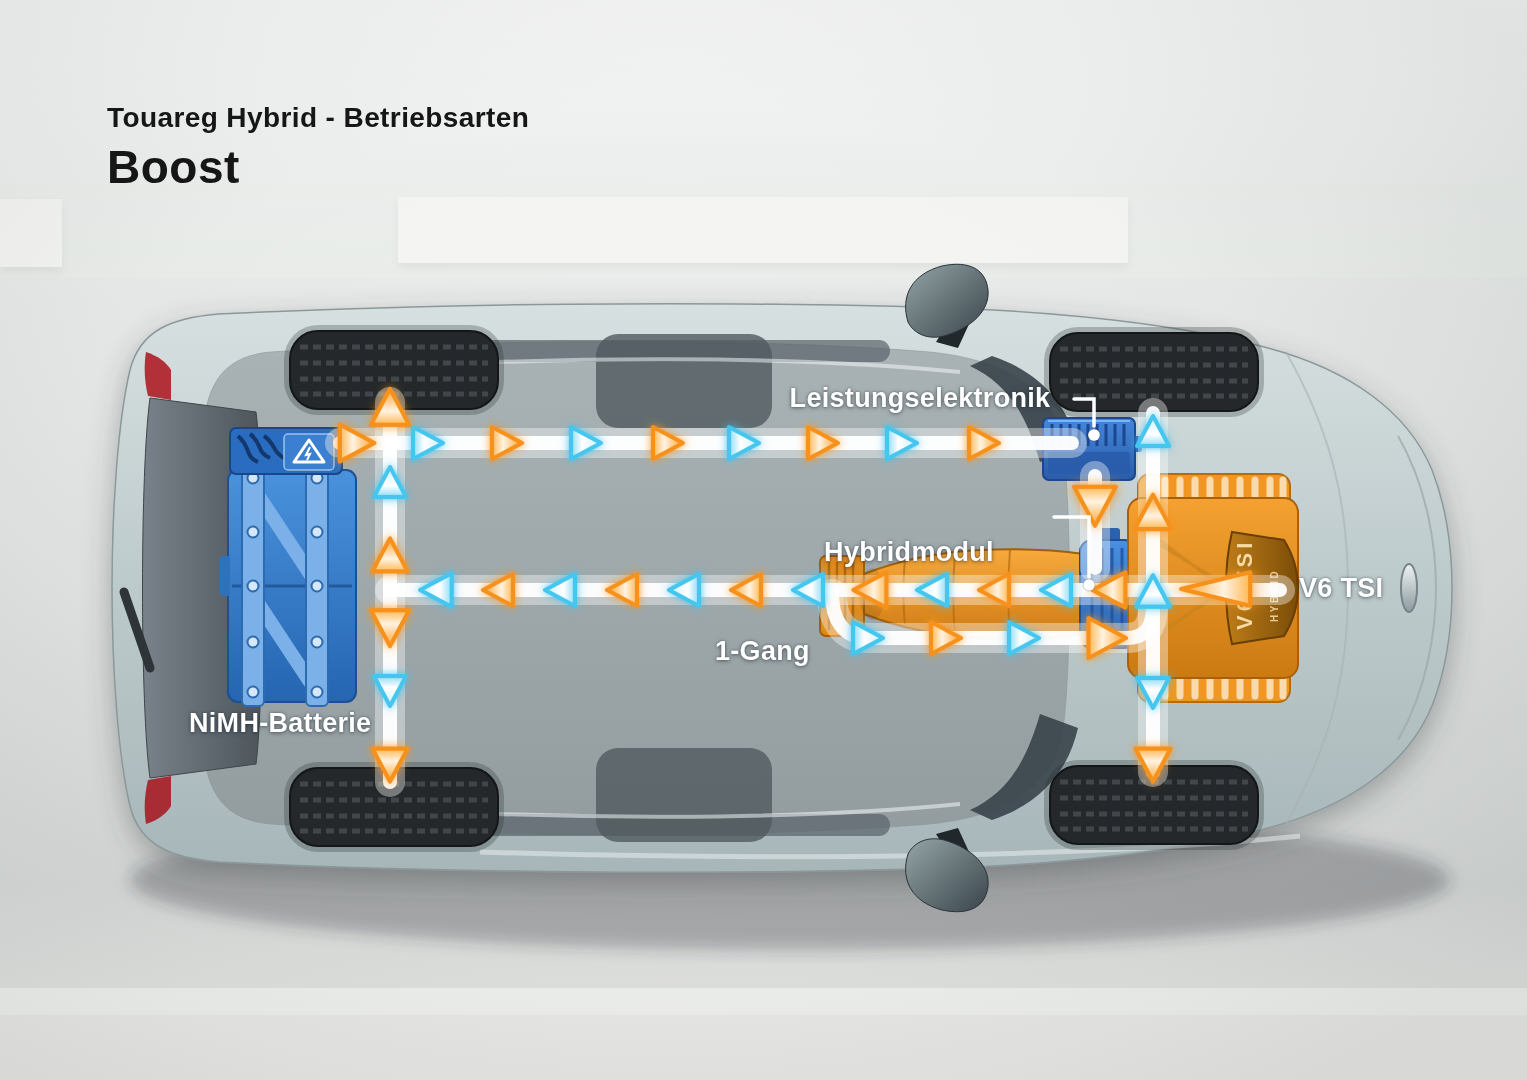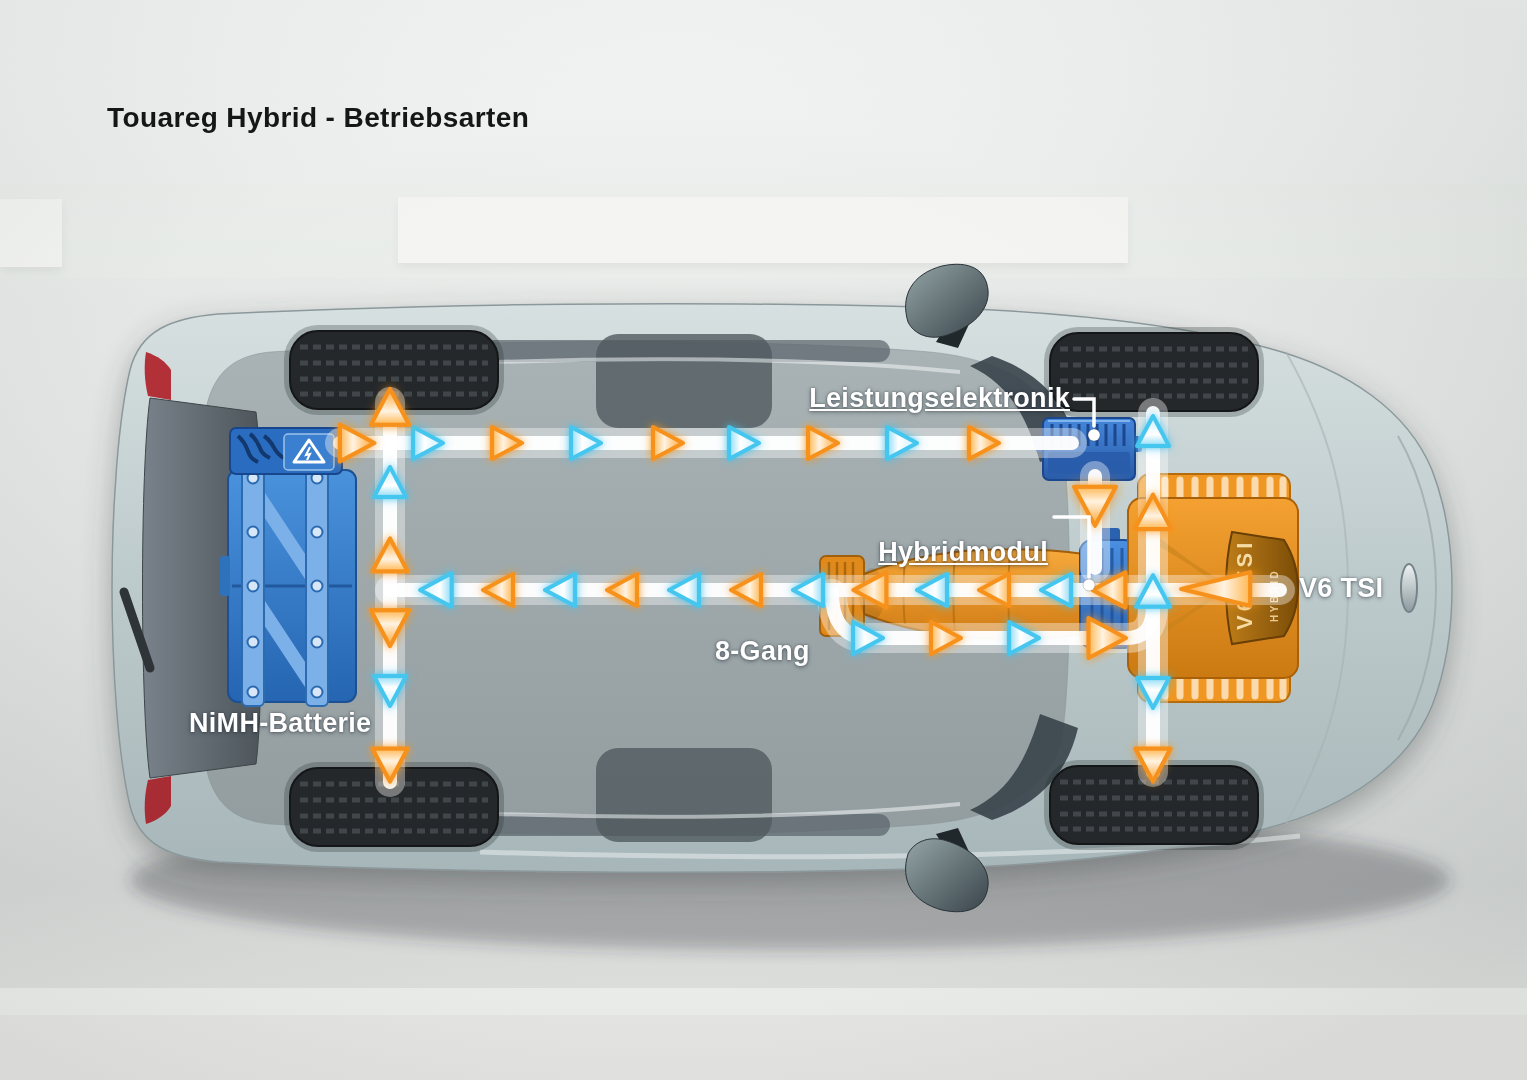--- a/index.html
+++ b/index.html
@@ -12,21 +12,21 @@
   .band-wide{left:0;top:184px;width:100%;height:94px;background:rgba(234,236,233,0.55);}
   .band-left{left:0;top:199px;width:62px;height:68px;background:#f3f4f1;box-shadow:0 5px 9px rgba(0,0,0,0.05);}
   .band-right{left:398px;top:197px;width:730px;height:66px;background:#f3f4f1;box-shadow:0 5px 9px rgba(0,0,0,0.05);}
   .band-bot-light{left:0;top:988px;width:100%;height:27px;background:rgba(244,245,242,0.8);}
   .band-bot{left:0;top:1015px;width:100%;height:65px;background:rgba(235,235,233,0.9);}
   .title-block{position:absolute;left:107px;top:82px;color:#161616;margin-top:20px;}
   .subtitle{font-size:28px;font-weight:700;letter-spacing:0.4px;}
   .main-title{font-size:46px;font-weight:800;margin-top:6px;letter-spacing:0.5px;}
   .lbl{position:absolute;color:#ffffff;font-weight:700;font-size:27px;letter-spacing:0.3px;white-space:nowrap;
     text-shadow:0 1px 4px rgba(25,35,45,0.55),0 0 2px rgba(25,35,45,0.4);}
-  .lbl.right{text-align:right;text-decoration:underline;}
+  .lbl.right{text-align:center;}
   svg{position:absolute;left:0;top:0;}
 </style>
 </head>
 <body>
 
 <div class="stage">
   <div class="band band-wide"></div>
   <div class="band band-left"></div>
   <div class="band band-right"></div>
   <div class="band band-bot-light"></div>
@@ -283,21 +283,22 @@
     <g id="leader-layer">
         <path d="M 1074 399 L 1094 399 L 1094 426" fill="none" stroke="#ffffff" stroke-width="3.5" stroke-linecap="round"></path>
         <circle cx="1094" cy="435" r="6" fill="#ffffff" stroke="rgba(0,0,0,0.2)" stroke-width="1"></circle>
         <path d="M 1054 517 L 1089 517 L 1089 577" fill="none" stroke="#ffffff" stroke-width="3.5" stroke-linecap="round"></path>
         <circle cx="1089" cy="585" r="6" fill="#ffffff" stroke="rgba(0,0,0,0.2)" stroke-width="1"></circle>
       </g>
   </svg>
 
   <div class="title-block">
     <div class="subtitle">Touareg Hybrid - Betriebsarten</div>
+    <div class="main-title">Boost</div>
   </div>
   <div class="lbl right" style="left:770px;top:383px;width:300px;">Leistungselektronik</div>
   <div class="lbl right" style="left:770px;top:501px;width:278px;margin-top:36px;">Hybridmodul</div>
   <div class="lbl" style="left:1299px;top:573px;">V6 TSI</div>
   <div class="lbl" style="left:715px;top:634px;line-height:34px;">
-    <div>8-Gang</div>
+    <div>1-Gang</div>
   </div>
   <div class="lbl" style="left:189px;top:708px;">NiMH-Batterie</div>
 </div>
 
 </body></html>

